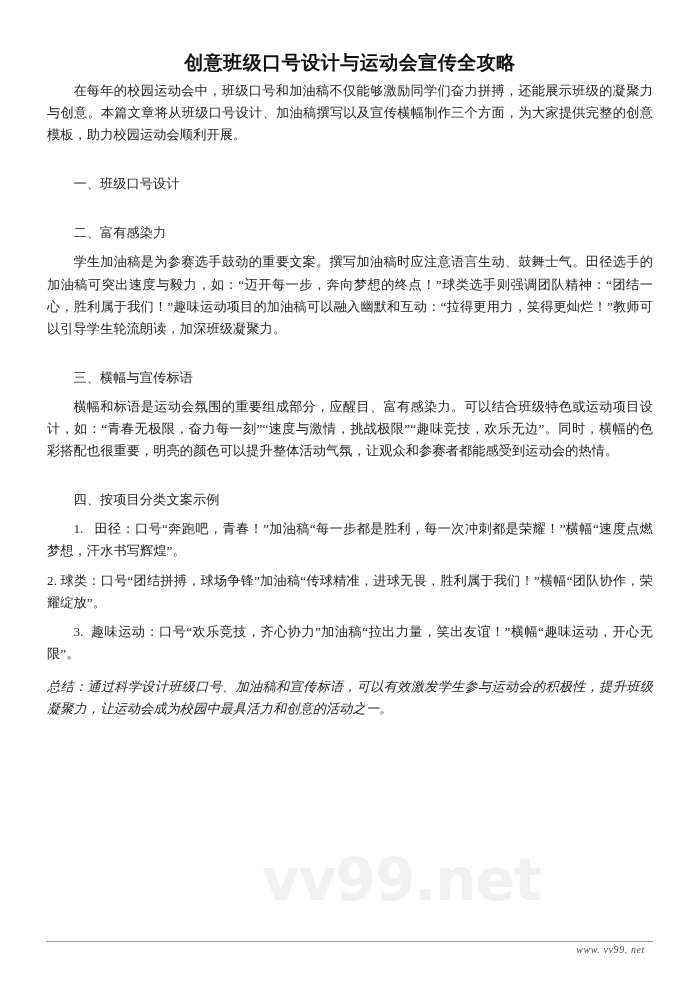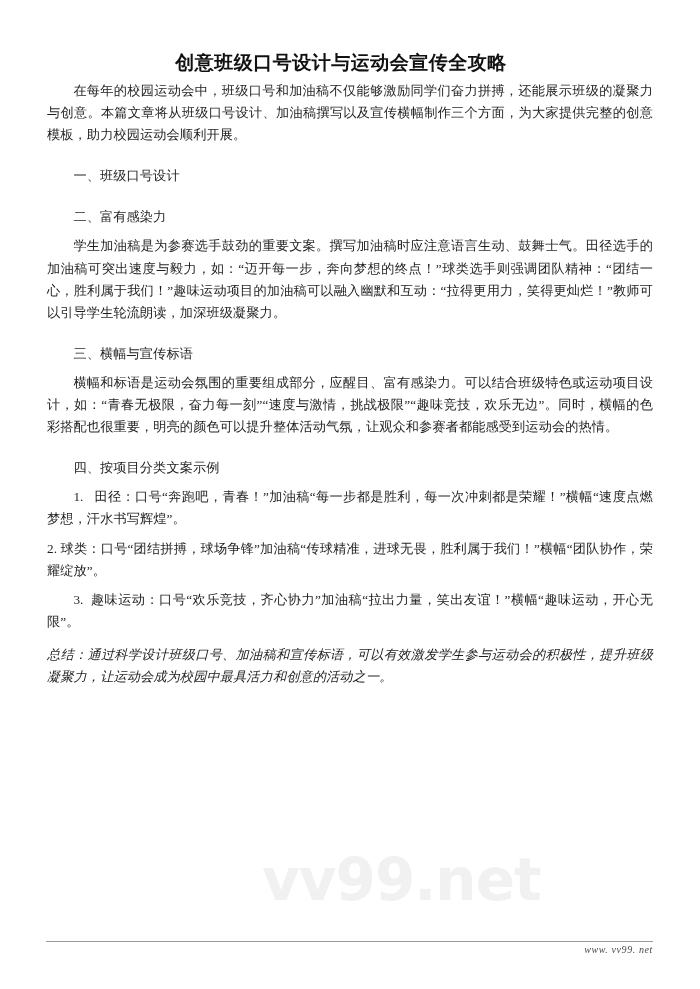--- a/index.html
+++ b/index.html
@@ -21,21 +21,21 @@
     position: relative;
     width: 700px;
     height: 989px;
     box-sizing: border-box;
     padding: 0;
   }
 
   
   .doc-title {
     position: absolute;
-    left: 38px;
+    left: 47px;
     top: 50px;
     width: 606px;
     text-align: center;
     font-size: 19px;
     font-weight: bold;
     letter-spacing: 0.5px;
     line-height: 26px;
     color: #111;
   }
 
@@ -52,21 +52,21 @@
     font-size: 13.2px;
     line-height: 22.1px;
     text-align: justify;
     text-justify: inter-ideograph;
     text-indent: 2em;
     color: #1e1e1e;
     letter-spacing: 0.1px;
   }
 
   p.heading {
-    margin: 8px 0 7px 0;
+    margin: 16px 0 7px 0;
     font-size: 13.2px;
     line-height: 22.1px;
     text-indent: 2em;
     color: #1e1e1e;
     letter-spacing: 0.1px;
   }
 
   p.para.noindent {
     text-indent: 0;
     font-style: italic;
@@ -112,21 +112,21 @@
   .footer-rule {
     position: absolute;
     left: 46px;
     top: 941px;
     width: 607px;
     height: 1px;
     background: #9a9a9a;
   }
   .footer-text {
     position: absolute;
-    left: 46px;
+    left: 38px;
     top: 944px;
     width: 607px;
     text-align: right;
     font-family: "Liberation Serif", "DejaVu Serif", serif;
     font-style: italic;
     font-size: 10px;
     letter-spacing: 0.6px;
     color: #4a4a4a;
   }
 </style>

